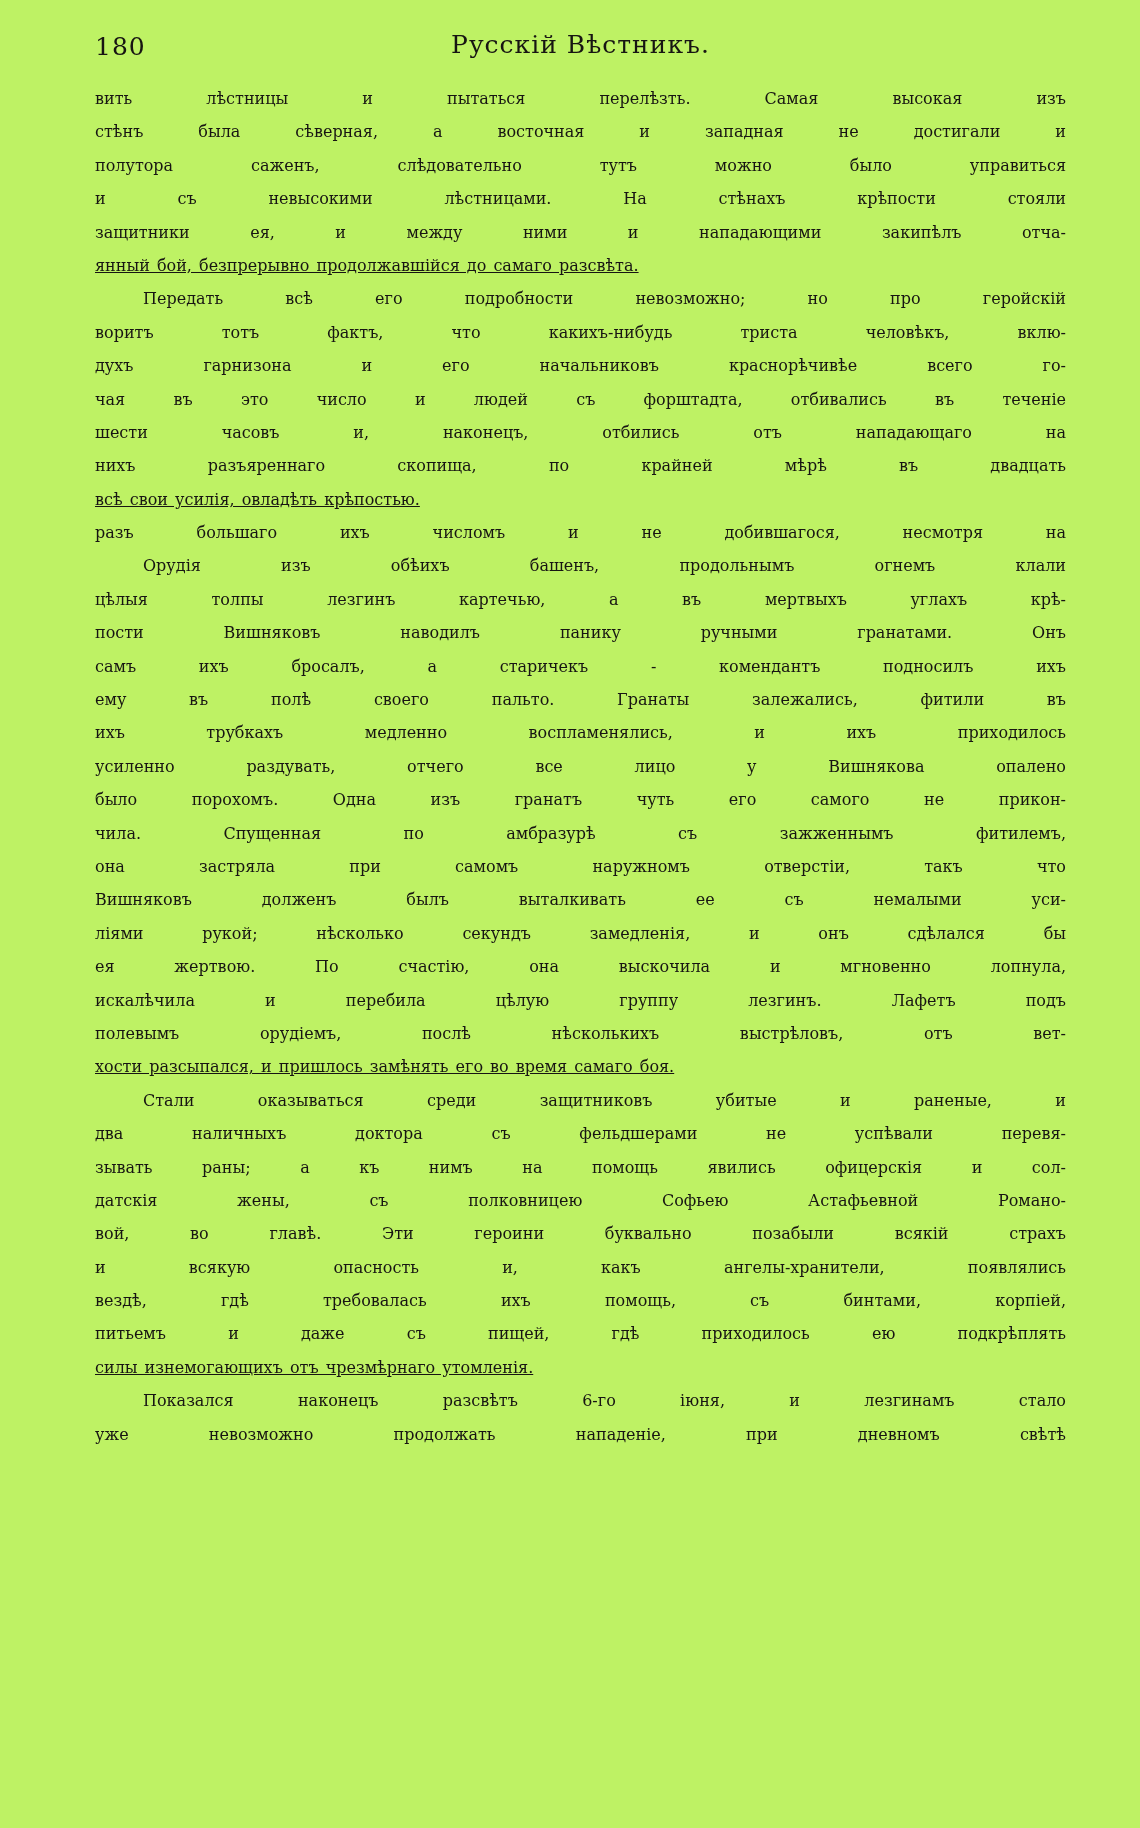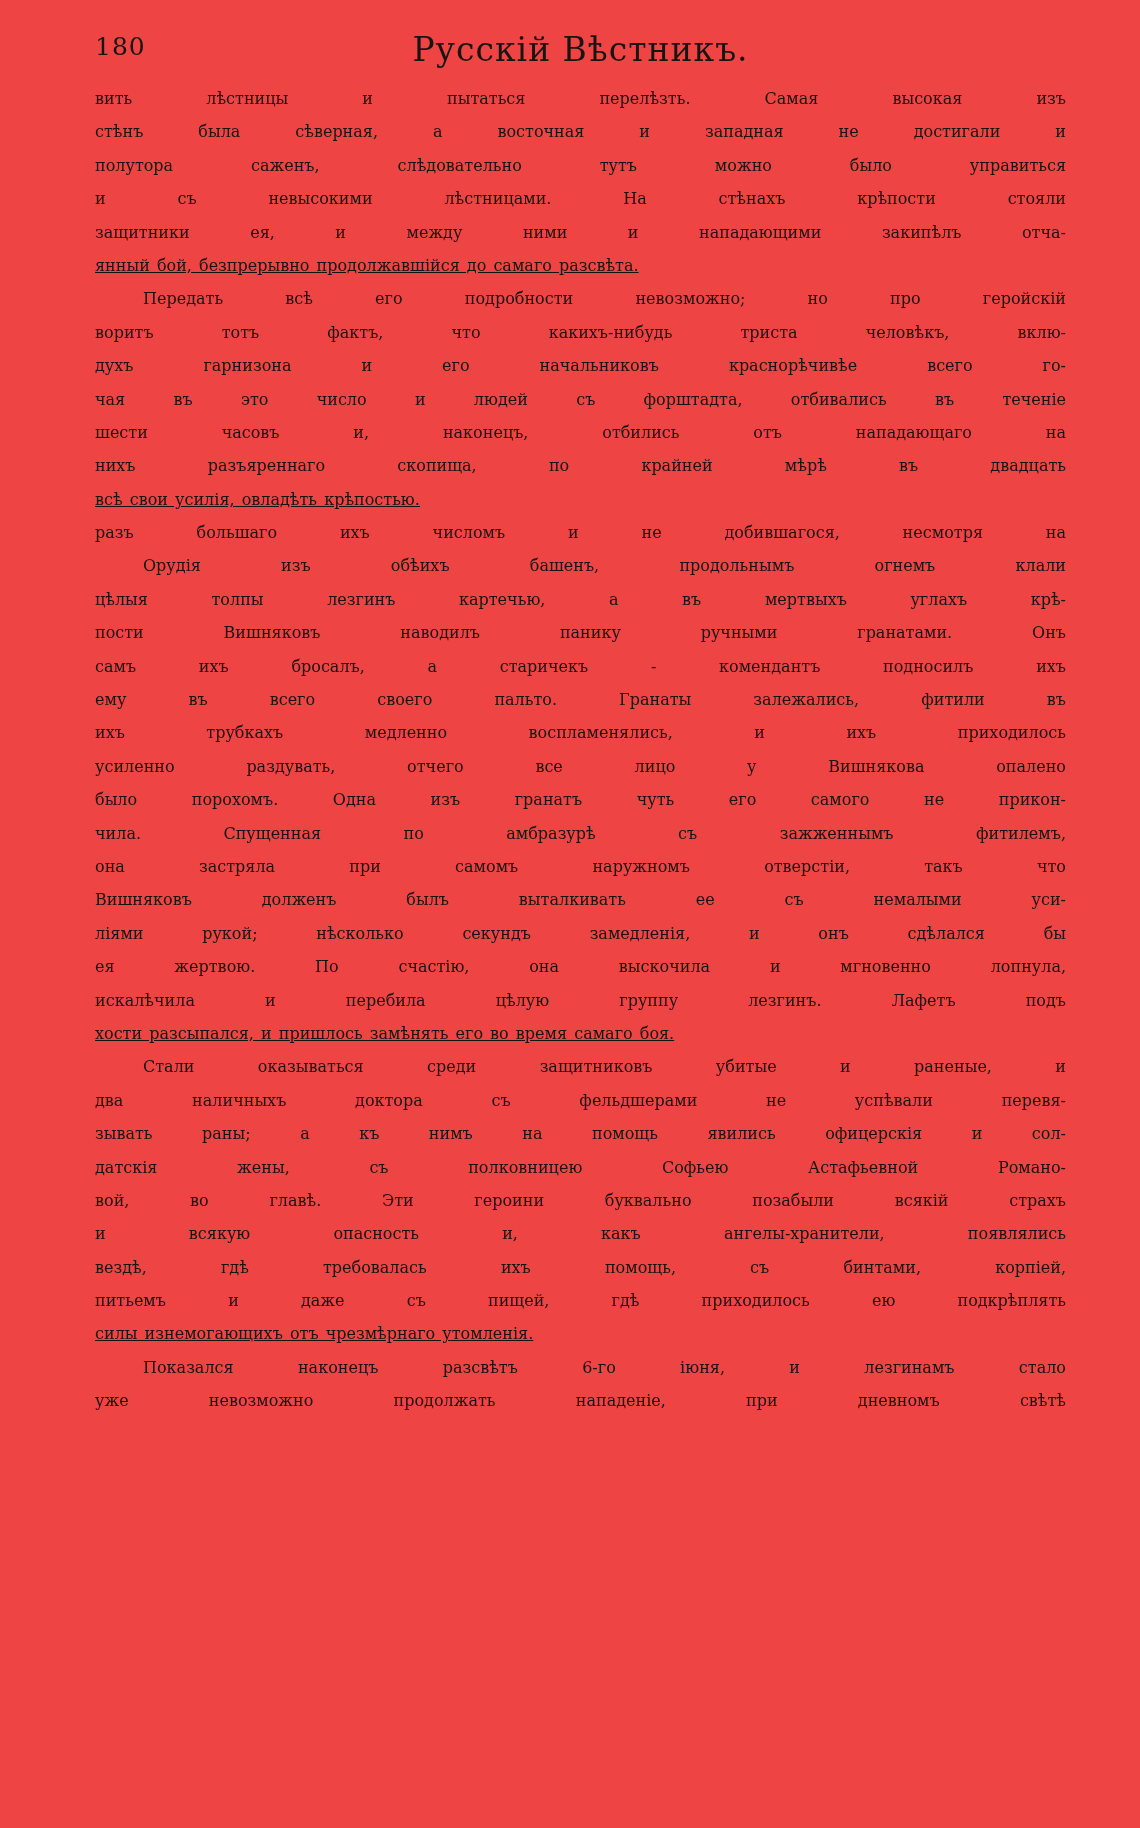--- a/index.html
+++ b/index.html
@@ -5,21 +5,21 @@
   html, body {
     margin: 0;
     padding: 0;
     background: #e8e8e6;
   }
   .page {
     position: relative;
     width: 1140px;
     height: 1828px;
     margin: 0 auto;
-    background: #ef4444;
+    background: #bef264;
     color: #171512;
     font-family: "DejaVu Serif", "Liberation Serif", serif;
     box-sizing: border-box;
     padding: 30px 74px 0 95px;
     overflow: hidden;
   }
   .page-header {
     position: relative;
     height: 36px;
     margin-bottom: 16px;
@@ -30,21 +30,21 @@
     top: 2px;
     font-size: 25px;
     letter-spacing: 1px;
   }
   .running-title {
     position: absolute;
     left: 0;
     right: 0;
     top: 0;
     text-align: center;
-    font-size: 33px;
+    font-size: 25px;
     letter-spacing: 1px;
   }
   .page-body {
     margin-top: 4px;
   }
   .paragraph {
     margin: 0;
     padding: 0;
   }
   .line {
@@ -89,30 +89,31 @@
         <div class="line">шести часовъ и, наконецъ, отбились отъ нападающаго на</div>
         <div class="line">нихъ разъяреннаго скопища, по крайней мѣрѣ въ двадцать</div>
         <div class="line par-last">всѣ свои усилія, овладѣть крѣпостью.</div>
         <div class="line">разъ большаго ихъ числомъ и не добившагося, несмотря на</div>
       </div>
       <div class="paragraph">
         <div class="line indent">Орудія изъ обѣихъ башенъ, продольнымъ огнемъ клали</div>
         <div class="line">цѣлыя толпы лезгинъ картечью, а въ мертвыхъ углахъ крѣ-</div>
         <div class="line">пости Вишняковъ наводилъ панику ручными гранатами. Онъ</div>
         <div class="line">самъ ихъ бросалъ, а старичекъ - комендантъ подносилъ ихъ</div>
-        <div class="line">ему въ всего своего пальто. Гранаты залежались, фитили въ</div>
+        <div class="line">ему въ полѣ своего пальто. Гранаты залежались, фитили въ</div>
         <div class="line">ихъ трубкахъ медленно воспламенялись, и ихъ приходилось</div>
         <div class="line">усиленно раздувать, отчего все лицо у Вишнякова опалено</div>
         <div class="line">было порохомъ. Одна изъ гранатъ чуть его самого не прикон-</div>
         <div class="line">чила. Спущенная по амбразурѣ съ зажженнымъ фитилемъ,</div>
         <div class="line">она застряла при самомъ наружномъ отверстіи, такъ что</div>
         <div class="line">Вишняковъ долженъ былъ выталкивать ее съ немалыми уси-</div>
         <div class="line">ліями рукой; нѣсколько секундъ замедленія, и онъ сдѣлался бы</div>
         <div class="line">ея жертвою. По счастію, она выскочила и мгновенно лопнула,</div>
         <div class="line">искалѣчила и перебила цѣлую группу лезгинъ. Лафетъ подъ</div>
+        <div class="line">полевымъ орудіемъ, послѣ нѣсколькихъ выстрѣловъ, отъ вет-</div>
         <div class="line par-last">хости разсыпался, и пришлось замѣнять его во время самаго боя.</div>
       </div>
       <div class="paragraph">
         <div class="line indent">Стали оказываться среди защитниковъ убитые и раненые, и</div>
         <div class="line">два наличныхъ доктора съ фельдшерами не успѣвали перевя-</div>
         <div class="line">зывать раны; а къ нимъ на помощь явились офицерскія и сол-</div>
         <div class="line">датскія жены, съ полковницею Софьею Астафьевной Романо-</div>
         <div class="line">вой, во главѣ. Эти героини буквально позабыли всякій страхъ</div>
         <div class="line">и всякую опасность и, какъ ангелы-хранители, появлялись</div>
         <div class="line">вездѣ, гдѣ требовалась ихъ помощь, съ бинтами, корпіей,</div>

